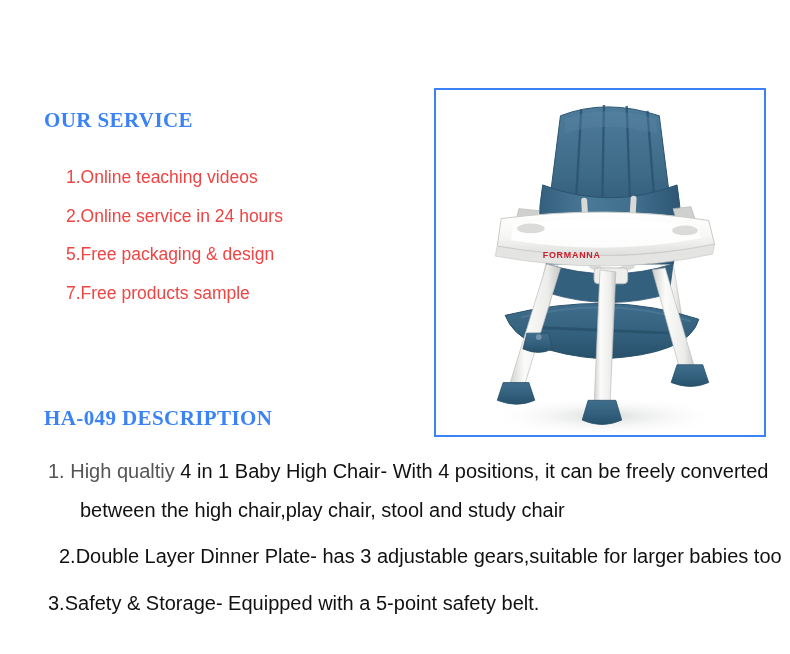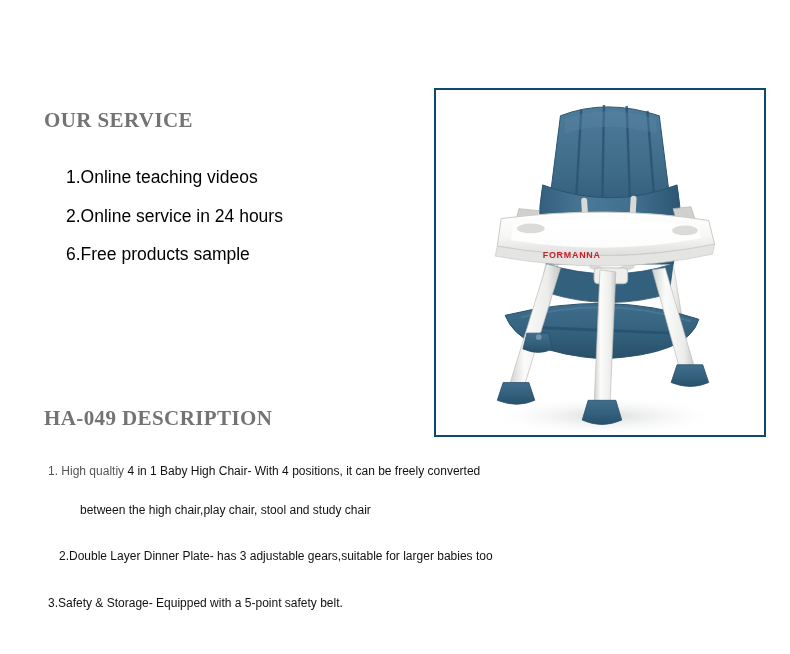--- a/index.html
+++ b/index.html
@@ -16,86 +16,87 @@
     color: #1a1a1a;
   }
 
   
   .section-heading {
     position: absolute;
     font-family: "Liberation Serif", serif;
     font-weight: bold;
     font-size: 21px;
     letter-spacing: 0.4px;
-    color: #737373;
+    color: #3b82f6;
     white-space: nowrap;
   }
   #service-heading { left: 44px; top: 108px; }
   #description-heading { left: 44px; top: 406px; font-family: Liberation Serif, serif; }
 
   
   .service-list {
     position: absolute;
     left: 66px;
     top: 158px;
     margin: 0;
     padding: 0;
     list-style: none;
   }
   .service-list li {
     font-size: 17.5px;
     line-height: 38.6px;
-    color: #000000;
+    color: #ef4444;
     white-space: nowrap;
   }
 
   
   .desc-block {
     position: absolute;
     left: 48px;
     top: 456px;
     width: 740px;
   }
   .desc-line {
-    font-size: 12px;
+    font-size: 20px;
     color: #111111;
     white-space: nowrap;
   }
   .desc-line-1 { margin-bottom: 0px; line-height: 31px; }
   .desc-line-1b {
     margin-left: 32px;
     line-height: 46px;
   }
   .desc-line-2 { line-height: 47px; margin-left: 11px; }
   .desc-line-3 { line-height: 47px; }
   .soft-gray { color: #555555; }
 
   
   #product-frame {
     position: absolute;
     left: 434px;
     top: 88px;
     width: 332px;
     height: 349px;
-    border: 2px solid #0c4a6e;
+    border: 2px solid #3b82f6;
     box-sizing: border-box;
     background: #ffffff;
     overflow: hidden;
   }
   #chair-svg { display: block; width: 100%; height: 100%; }
 </style>
 </head>
 <body>
 
 <div class="section-heading" id="service-heading">OUR SERVICE</div>
 
 <ul class="service-list">
   <li>1.Online teaching videos</li>
   <li>2.Online service in 24 hours</li>
-  <li>6.Free products sample</li>
+  <li>5.Free packaging &amp; design</li>
+  <li>7.Free products sample</li>
 </ul>
 
 <div class="section-heading" id="description-heading">HA-049 DESCRIPTION</div>
 
 <div class="desc-block">
   <div class="desc-line desc-line-1">
     <span class="soft-gray">1. High qualtiy</span><span>&nbsp;</span><span>4 in 1 Baby High Chair- With 4 positions, it can be freely converted</span>
   </div>
   <div class="desc-line desc-line-1b">between the high chair,play chair, stool and study chair</div>
   <div class="desc-line desc-line-2">2.Double Layer Dinner Plate- has 3 adjustable gears,suitable for larger babies too</div>

